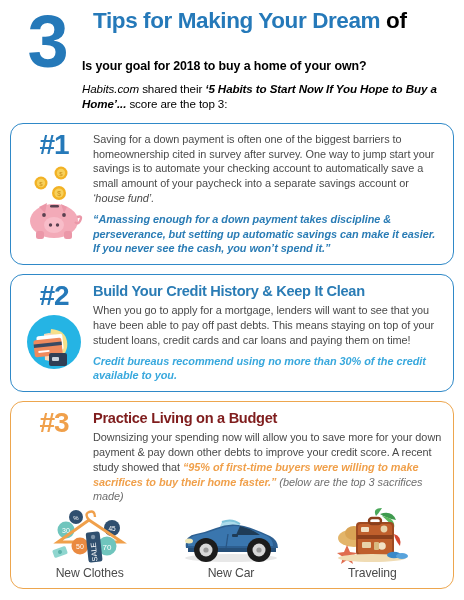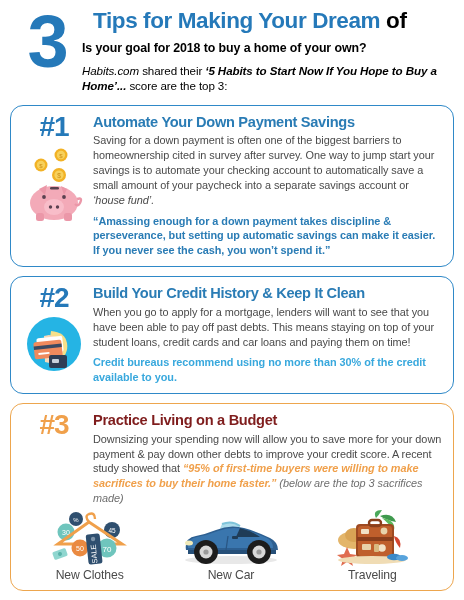--- a/index.html
+++ b/index.html
@@ -42,21 +42,21 @@
     font-weight: bold;
     line-height: 1.16;
     letter-spacing: -0.4px;
   }
   .t-blue { color: #2579b9; margin-left: 11px; }
   .t-black { color: #000000; }
   .subtitle {
     font-size: 12.4px;
     font-weight: bold;
     color: #000000;
-    margin-top: 7px;
+    margin-top: 25px;
     letter-spacing: -0.1px;
   }
   .intro {
     font-size: 11.6px;
     color: #000000;
     margin-top: 8px;
     line-height: 1.32;
     letter-spacing: -0.1px;
   }
   .intro .ital { font-style: italic; }
@@ -101,20 +101,21 @@
   .card-head.orange { color: #7f1d1d; }
   .card-text {
     font-size: 10.9px;
     color: #4a4a4a;
     line-height: 1.36;
     letter-spacing: -0.05px;
   }
   .card-text .ital { font-style: italic; }
   .quote {
     font-size: 10.9px;
+    font-style: italic;
     font-weight: bold;
     color: #2a7cb5;
     line-height: 1.36;
     margin-top: 6px;
     letter-spacing: -0.05px;
   }
   .quote.cyan { color: #38a8dd; }
   .inline-quote { color: #f0a04b; font-style: italic; font-weight: bold; }
   .inline-note { color: #6f6f6f; font-style: italic; }
 
@@ -193,21 +194,20 @@
         <circle cx="34.5" cy="62" r="1.7" fill="#5a4150"></circle>
 
         <circle cx="21" cy="52" r="1.9" fill="#5a4150"></circle>
         <circle cx="41" cy="52" r="1.9" fill="#5a4150"></circle>
 
         <path d="M54 54 q6 -2 3 4 q-2 4 -5 1" fill="none" stroke="#eb97a8" stroke-width="2.4"></path>
       </svg>
     </div>
   </div>
   <div class="card-body">
-    <div class="card-head">Automate Your Down Payment Savings</div>
     <div class="card-text">
       <span>Saving for a down payment is often one of the biggest barriers to homeownership cited in survey after survey. One way to jump start your savings is to automate your checking account to automatically save a small amount of your paycheck into a separate savings account or</span>
       <span class="ital">‘house fund’.</span>
     </div>
     <div class="quote">“Amassing enough for a down payment takes discipline &amp; perseverance, but setting up automatic savings can make it easier.  If you never see the cash, you won’t spend it.”</div>
   </div>
 </div>
 
 <div class="card" style="margin-top:9px;">
   <div class="card-left">

